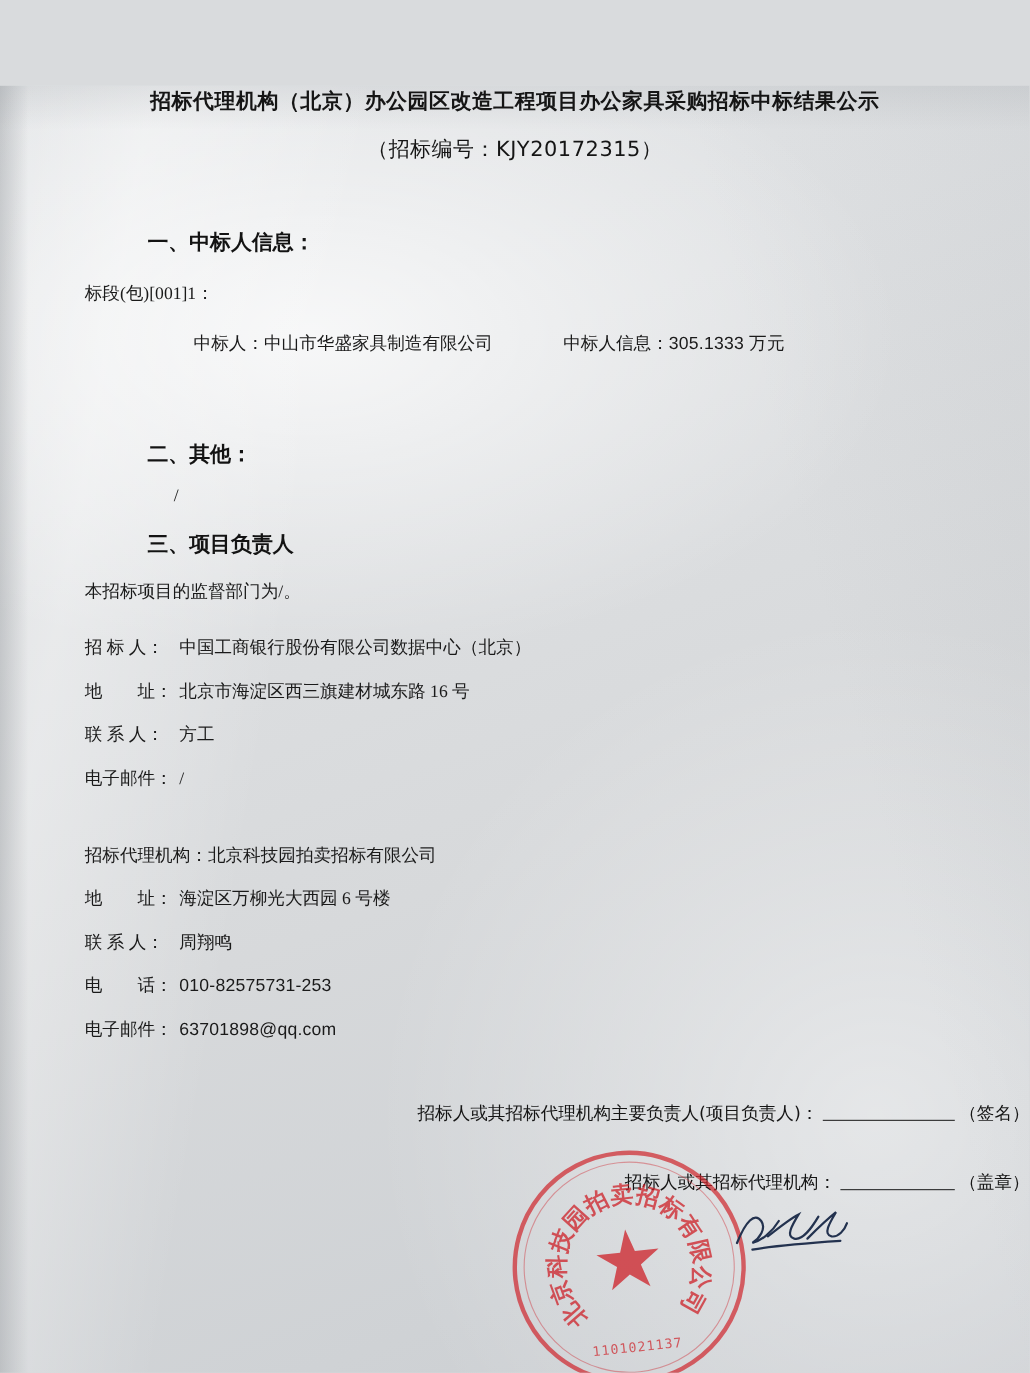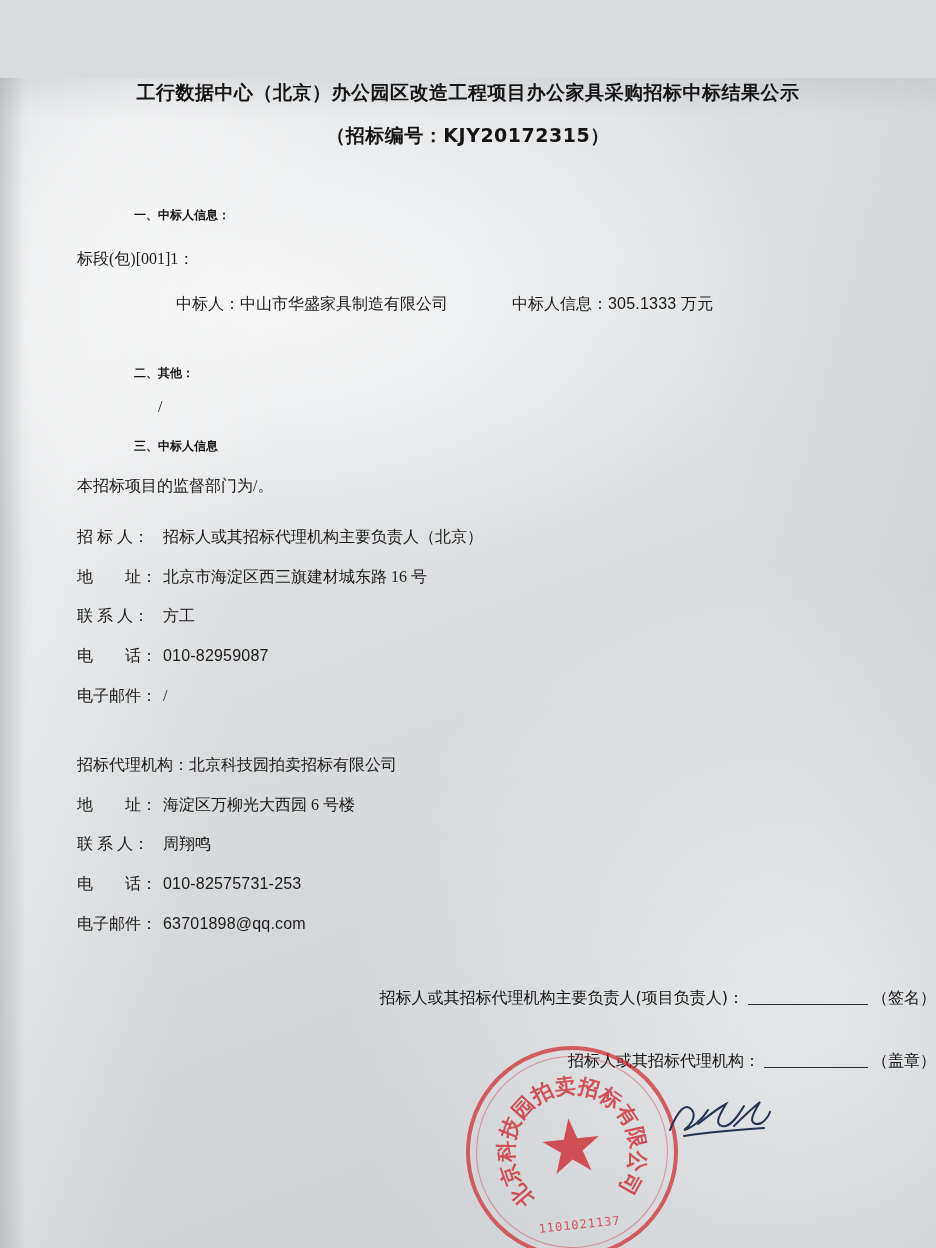--- a/index.html
+++ b/index.html
@@ -60,29 +60,29 @@
     font-family: "DejaVu Sans", sans-serif;
     font-size: 19px;
     font-weight: 600;
     letter-spacing: 0.5px;
     color: #151515;
     line-height: 1.5;
   }
   .doc-subtitle {
     font-family: "DejaVu Sans", sans-serif;
     font-size: 19px;
-    font-weight: 700;
+    font-weight: 400;
     letter-spacing: 0.5px;
     color: #151515;
     margin-top: 16px;
   }
 
   .section-head {
     font-family: "DejaVu Sans", sans-serif;
-    font-size: 12px;
+    font-size: 19px;
     font-weight: 700;
     color: #131313;
     margin-left: 134px;
   }
 
   .body-line {
     font-family: "Liberation Serif", serif;
     font-size: 16px;
     color: #1a1a1a;
     line-height: 1.6;
@@ -222,59 +222,56 @@
 <body>
 
 <div class="page">
   <div class="shade-a"></div>
   <div class="edge-top"></div>
   <div class="edge-left"></div>
 
   <div class="content">
 
     <div class="title-block">
-      <div class="doc-title">工行数据中心（北京）办公园区改造工程项目办公家具采购招标中标结果公示</div>
+      <div class="doc-title">招标代理机构（北京）办公园区改造工程项目办公家具采购招标中标结果公示</div>
       <div class="doc-subtitle">（招标编号：KJY20172315）</div>
     </div>
 
     <div style="margin-top:58px;">
       <div class="section-head">一、中标人信息：</div>
       <div class="body-line indent-1" style="margin-top:22px;">标段(包)[001]1：</div>
       <div class="row-flex body-line indent-2" style="margin-top:20px;">
         <span>中标人：</span>
         <span>中山市华盛家具制造有限公司</span>
         <span class="price-cell">中标人信息：</span>
         <span class="mono">305.1333 万元</span>
       </div>
     </div>
 
-    <div style="margin-top:48px;">
+    <div style="margin-top:74px;">
       <div class="section-head">二、其他：</div>
       <div class="slash" style="margin-top:16px;">/</div>
     </div>
 
     <div style="margin-top:22px;">
-      <div class="section-head">三、中标人信息</div>
+      <div class="section-head">三、项目负责人</div>
       <div class="body-line indent-1" style="margin-top:18px;">本招标项目的监督部门为/。</div>
     </div>
 
     <div style="margin-top:26px;">
 
       <div class="contact-list body-line indent-1" style="margin-top:20px;">
         <div>
-          <span class="label-col">招 标 人：</span><span>招标人或其招标代理机构主要负责人（北京）</span>
+          <span class="label-col">招 标 人：</span><span>中国工商银行股份有限公司数据中心（北京）</span>
         </div>
         <div>
           <span class="label-col">地　　址：</span><span>北京市海淀区西三旗建材城东路 16 号</span>
         </div>
         <div>
           <span class="label-col">联 系 人：</span><span>方工</span>
-        </div>
-        <div>
-          <span class="label-col">电　　话：</span><span class="mono">010-82959087</span>
         </div>
         <div>
           <span class="label-col">电子邮件：</span><span>/</span>
         </div>
       </div>
 
       <div class="contact-list body-line indent-1" style="margin-top:44px;">
         <div>
           <span>招标代理机构：</span><span>北京科技园拍卖招标有限公司</span>
         </div>

